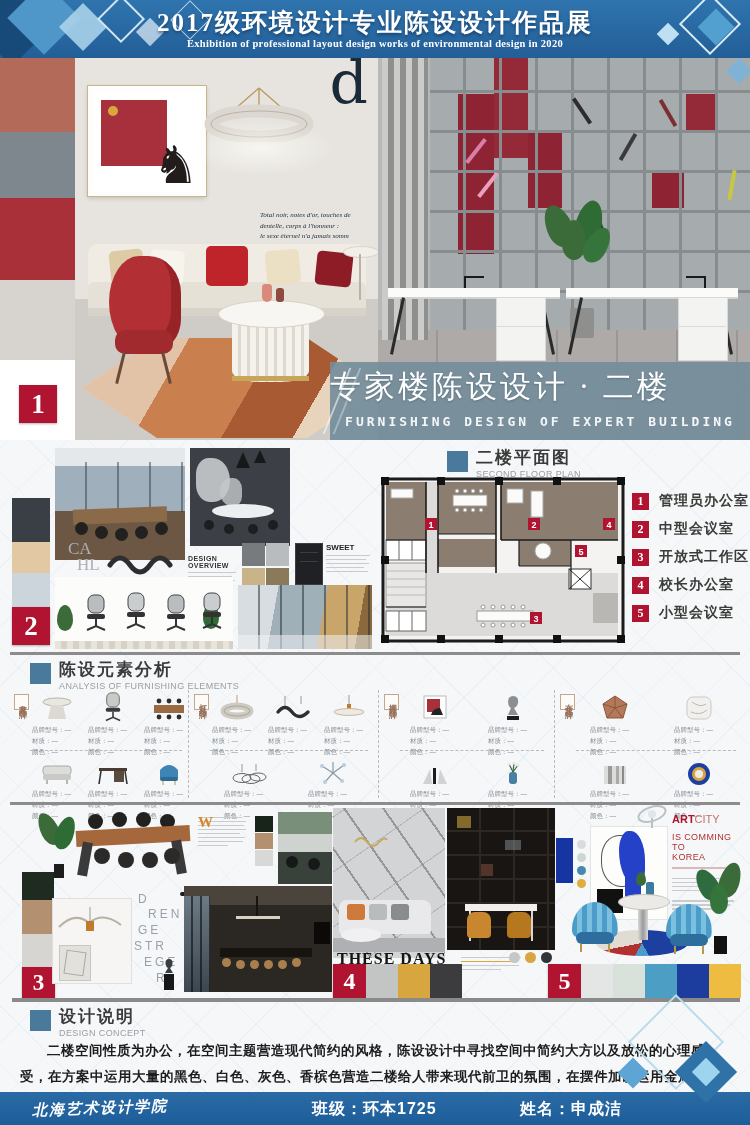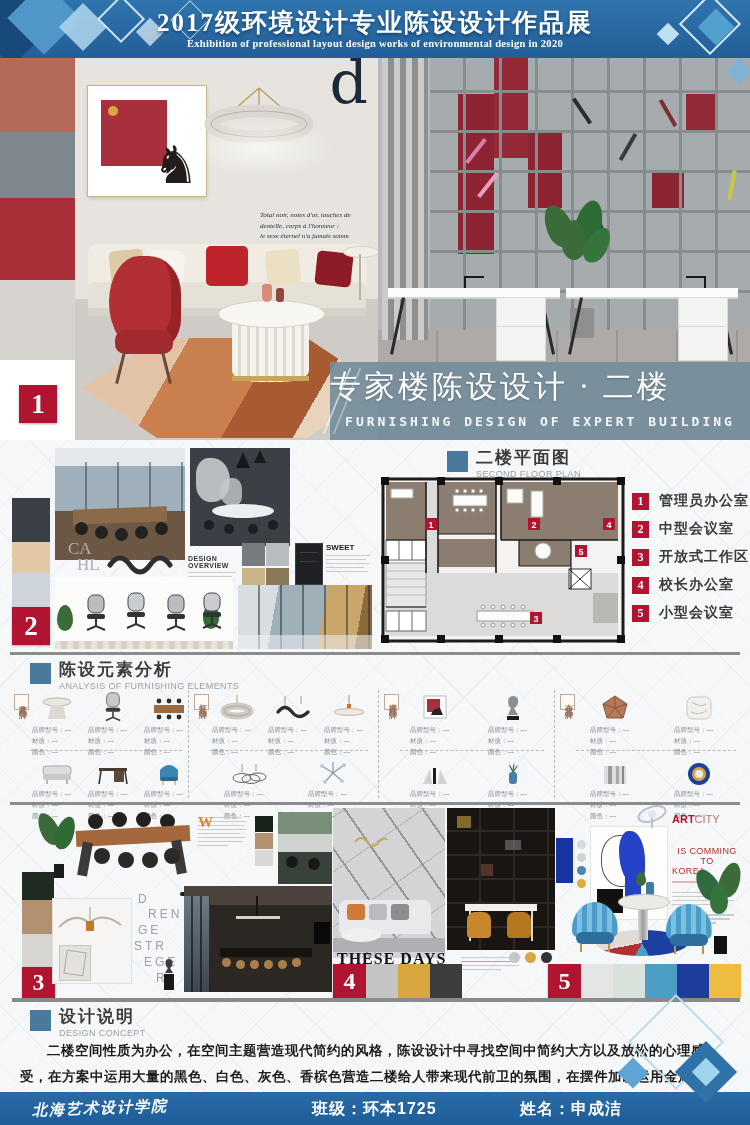--- a/index.html
+++ b/index.html
@@ -874,21 +874,21 @@
     </div>
     <svg width="36" height="30" viewBox="0 0 36 30" style="position:absolute;left:86px;top:-4px;">
       <ellipse cx="18" cy="12" rx="14" ry="7" fill="none" stroke="#b9c2c9" stroke-width="2" transform="rotate(-18 18 12)"></ellipse>
       <circle cx="18" cy="12" r="4" fill="#dfe6ea"></circle>
       <line x1="18" y1="16" x2="18" y2="26" stroke="#b9c2c9" stroke-width="2"></line>
     </svg>
     <div class="abs" style="left:124px;top:4px;width:70px;">
       <div style="line-height:1;">
         <span style="font:700 11px 'Liberation Sans',sans-serif;color:#b01430;">ART</span><span style="font:400 11px 'Liberation Sans',sans-serif;color:#c4706e;">CITY</span>
       </div>
-      <div style="font-size:9px;color:#b0312f;letter-spacing:.4px;margin-top:20px;text-align:center;">IS COMMING TO</div>
+      <div style="font-size:9px;color:#b0312f;letter-spacing:.4px;margin-top:6px;">IS COMMING TO</div>
       <div style="font-size:9px;color:#b0312f;letter-spacing:.4px;">KOREA</div>
       <div class="mini-bar" style="width:54px;background:#d9b9b9;margin-top:5px;"></div>
       <div style="height:4px;"></div>
       <div class="mini-bar" style="width:64px;"></div>
         <div class="mini-bar" style="width:60px;"></div>
       <div class="mini-bar" style="width:62px;"></div>
         <div class="mini-bar" style="width:48px;"></div>
       <div style="height:4px;"></div>
       <div class="mini-bar" style="width:62px;"></div>
         <div class="mini-bar" style="width:58px;"></div>

